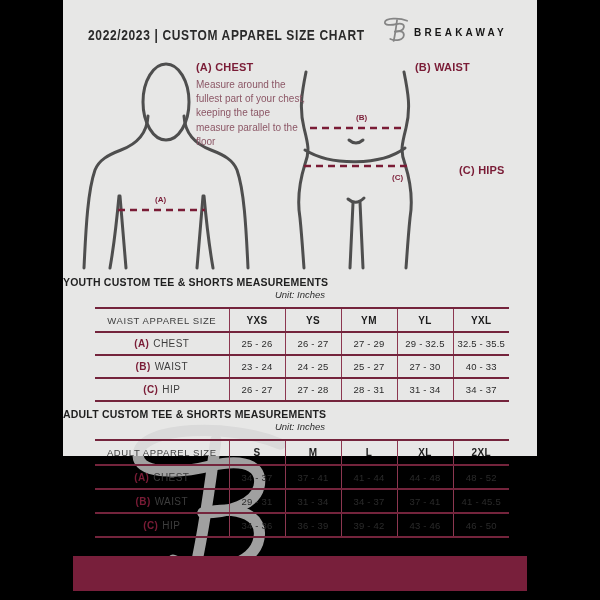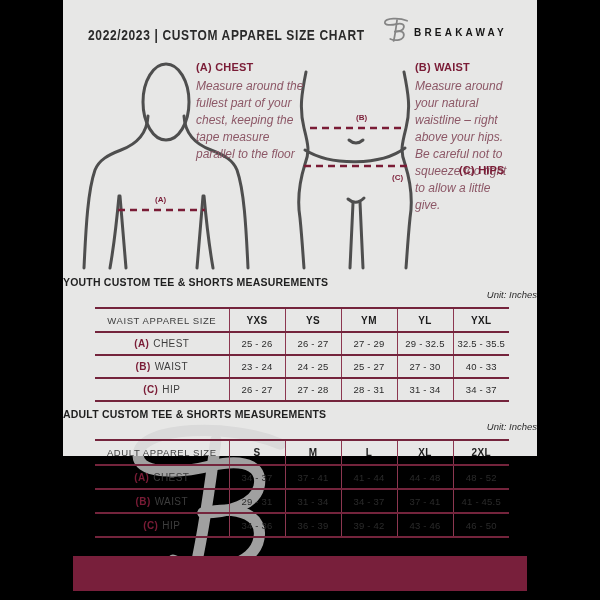--- a/index.html
+++ b/index.html
@@ -28,30 +28,30 @@
   
   .figures{position:absolute;left:0;top:50px;width:474px;height:228px;z-index:1;}
   .fig-stroke{fill:none;stroke:#4e4e4e;stroke-width:3;stroke-linecap:round;}
   .dash-line{fill:none;stroke:#7a1c36;stroke-width:2.4;stroke-dasharray:7 5;}
   .diagram-label{
     position:absolute;font-size:8px;font-weight:bold;color:#7a1c36;z-index:2;
   }
   .instr{position:absolute;z-index:2;}
   .instr-head{font-size:11px;font-weight:bold;color:#7a1c36;letter-spacing:.2px;}
   .instr-body{
-    margin-top:5px;font-size:12px;font-style:italic;color:#8c5766;
+    margin-top:5px;font-size:10px;color:#8c5766;
     line-height:1.42;white-space:pre-line;
   }
   
   .section-title{
     position:absolute;left:0;width:474px;
     font-size:10.5px;font-weight:bold;color:#1f1f1f;letter-spacing:.2px;z-index:1;
   }
   .unit-line{
-    position:absolute;left:0;width:474px;text-align:right;
+    position:absolute;left:0;width:474px;text-align:center;
     font-size:9.5px;font-style:italic;color:#2f2f2f;z-index:1;
   }
   table.size-table{
     position:absolute;left:32px;width:414px;border-collapse:collapse;
     table-layout:fixed;z-index:1;background:transparent;
   }
   table.size-table col.c0{width:134px;}
   table.size-table td{
     border-top:2px solid #74243c;padding:0;vertical-align:middle;
     text-align:center;background:transparent;
@@ -122,21 +122,20 @@
   <span class="diagram-label" style="left:92px;top:195px;">(A)</span>
   <span class="diagram-label" style="left:293px;top:113px;">(B)</span>
   <span class="diagram-label" style="left:329px;top:173px;">(C)</span>
 
   <div class="instr" style="left:133px;top:61px;width:112px;">
     <div class="instr-head">(A) CHEST</div>
     <div class="instr-body">Measure around the fullest part of your chest, keeping the tape measure parallel to the floor</div>
   </div>
   <div class="instr" style="left:352px;top:61px;width:104px;">
     <div class="instr-head">(B) WAIST</div>
-    <div class="instr-body">Measure around your natural waistline – right above your hips. Be careful not to squeeze too tight to allow a little give.</div>
   </div>
   <div class="instr" style="left:352px;top:164px;width:114px;margin-left:44px;">
     <div class="instr-head">(C) HIPS</div>
   </div>
 
   <svg class="watermark" width="236" height="172" viewBox="0 0 44 40">
     <g fill="none" stroke="#d6d6d6" stroke-width="2.6" stroke-linecap="round">
       <path d="M 40,7 C 28,2 8,3 7,9 C 6,14 16,14 24,12"></path>
       <path d="M 25,6 C 24,14 22,28 20,37"></path>
       <path d="M 24,12 C 33,10 36,13 35,17 C 34,21 28,23 22,23"></path>

